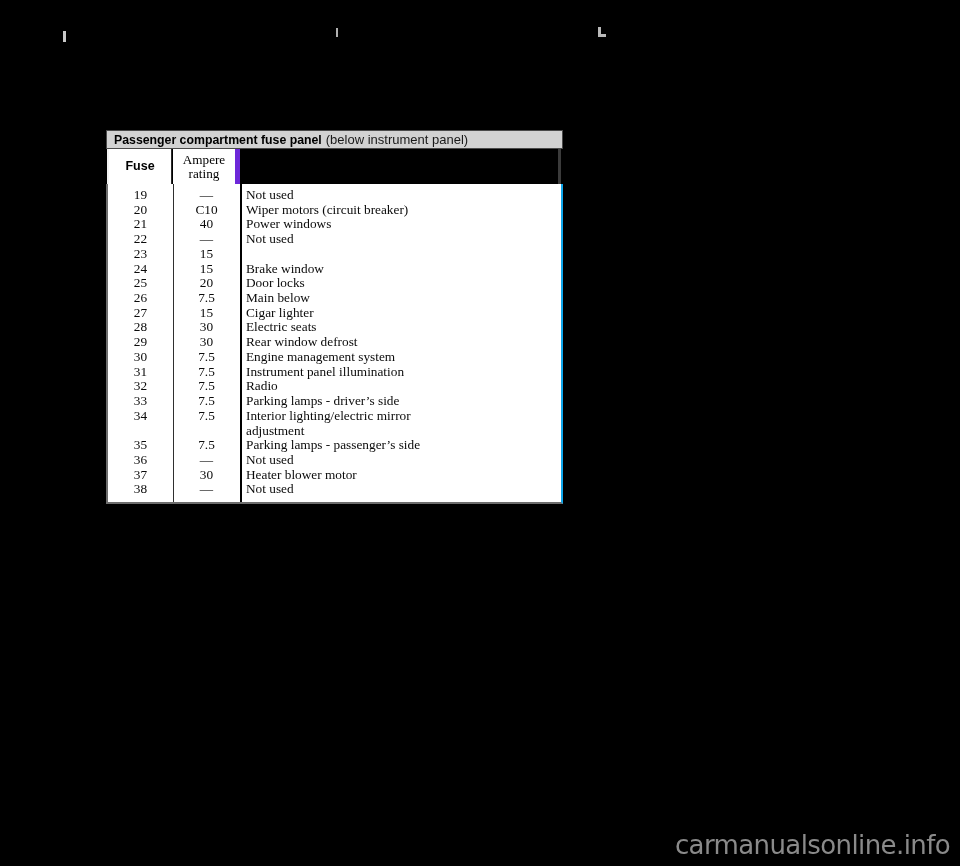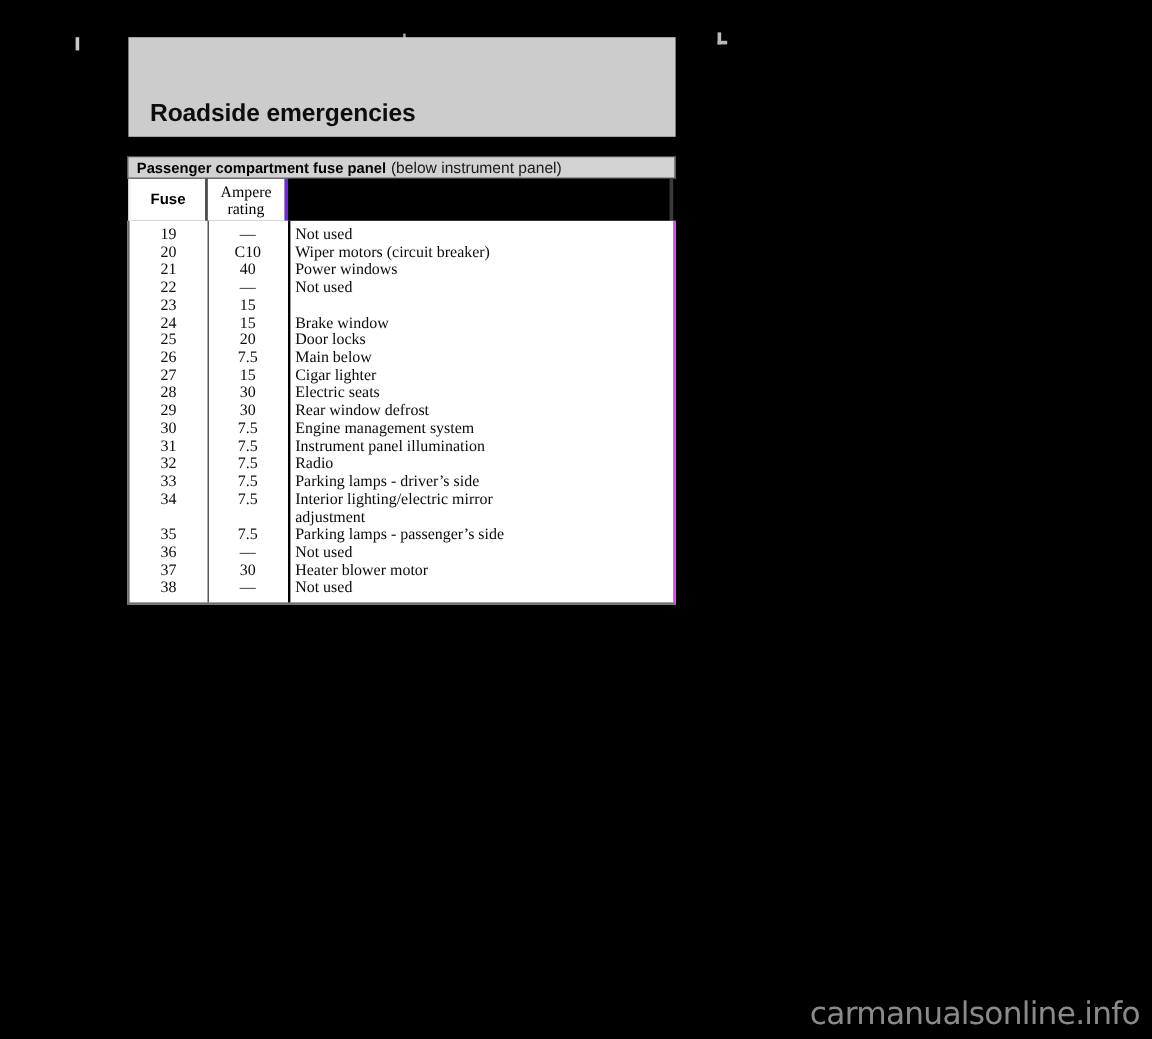--- a/index.html
+++ b/index.html
@@ -137,21 +137,21 @@
     width: 65px;
     border-left: 2px solid #f2f2f2;
     border-right: 1px solid #2a2a2a;
     font-family: "Liberation Sans", "DejaVu Sans", sans-serif;
     font-weight: bold;
     font-size: 12.5px;
   }
   #head-amp {
     left: 67px;
     width: 67px;
-    border-right: 3px solid #6d28d9;
+    border-right: 5px solid #6d28d9;
     font-family: "Liberation Serif", "DejaVu Serif", serif;
     font-size: 13.2px;
     text-align: center;
   }
   #head-desc {
     left: 136px;
     right: 2px;
     background: #000000;
     color: #000000;
     overflow: hidden;
@@ -164,21 +164,21 @@
     width: 3px;
     height: 35px;
     background: #3b3b3b;
   }
 
   
   #panel-body {
     position: relative;
     background: #ffffff;
     border-left: 2px solid #6d6d6d;
-    border-right: 2px solid #d946ef;
+    border-right: 2px solid #0ea5e9;
     border-bottom: 2px solid #6d6d6d;
     box-sizing: border-box;
     padding: 4px 0 5px 0;
     min-height: 166px;
   }
   #col-sep-1 {
     position: absolute;
     left: 65px;
     top: 0;
     bottom: 0;
@@ -236,23 +236,20 @@
 </head>
 <body>
 
 <div id="page">
 
   <div class="tick" id="tick-left"></div>
   <div class="tick" id="tick-center"></div>
   <div class="tick" id="tick-right-v"></div>
   <div class="tick" id="tick-right-h"></div>
 
-  <div id="chapter-banner">
-    <div id="chapter-title">Roadside emergencies</div>
-  </div>
 
   <div id="fuse-panel">
 
     <div id="panel-title-bar">
       <span id="panel-title-strong">Passenger compartment fuse panel</span>
       <span id="panel-title-sub">(below instrument panel)</span>
     </div>
 
     <div id="panel-head-row">
       <div class="head-cell" id="head-fuse">Fuse</div>

